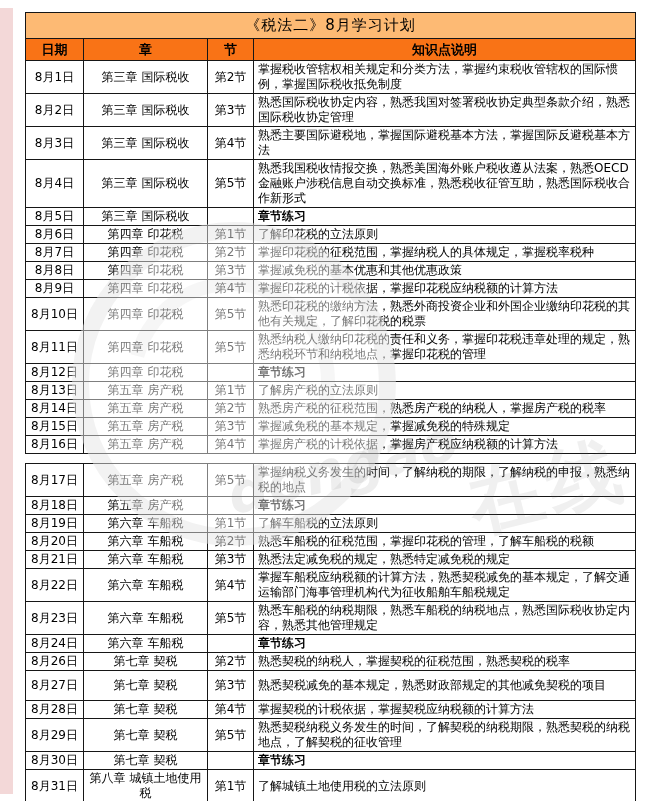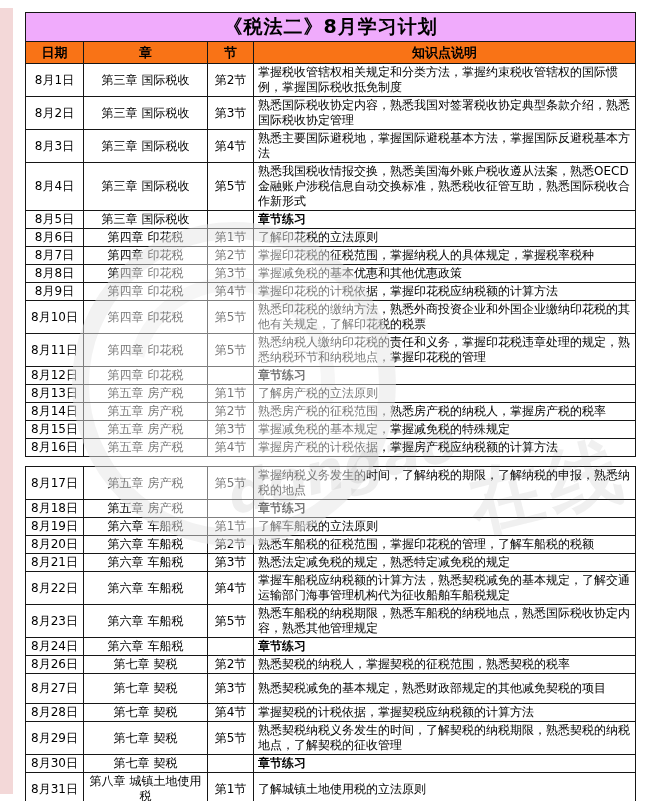--- a/index.html
+++ b/index.html
@@ -18,23 +18,23 @@
   .sheet { position:absolute; left:25px; top:12px; width:610px; z-index:1; }
 
   table.plan {
     border-collapse:collapse;
     table-layout:fixed;
     width:610px;
   }
   table.plan th, table.plan td { border:1px solid #161616; }
 
   .title-cell {
-    background:#f0abfc;
-    font-weight:bold;
-    font-size:19px;
+    background:#fdba74;
+    font-weight:normal;
+    font-size:15px;
     text-align:center;
     height:23px;
     letter-spacing:1px;
   }
   .col-h {
     background:#f97316;
     font-weight:bold;
     font-size:13px;
     text-align:center;
     height:19px;

